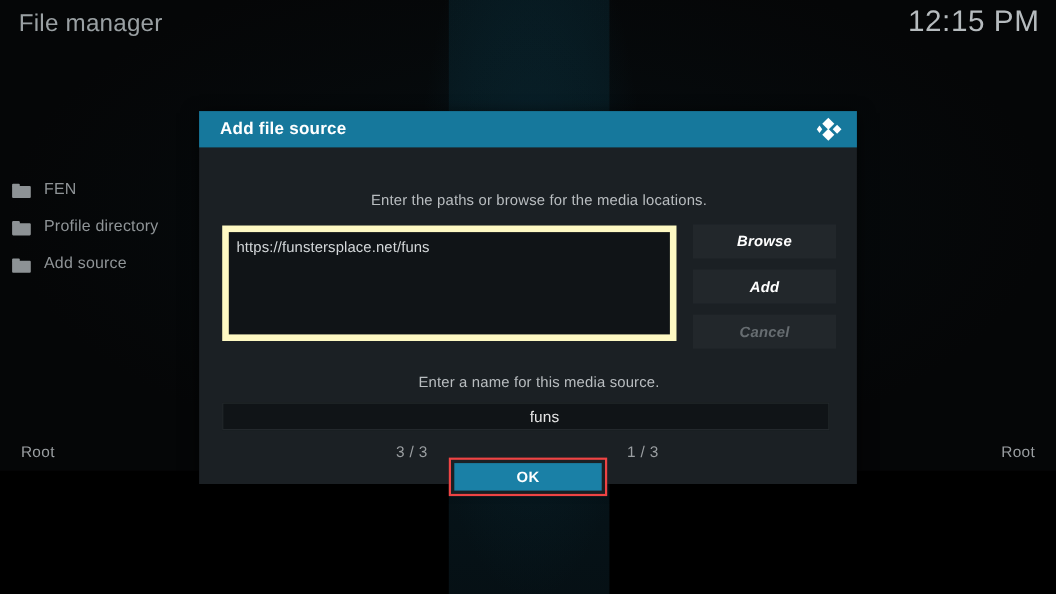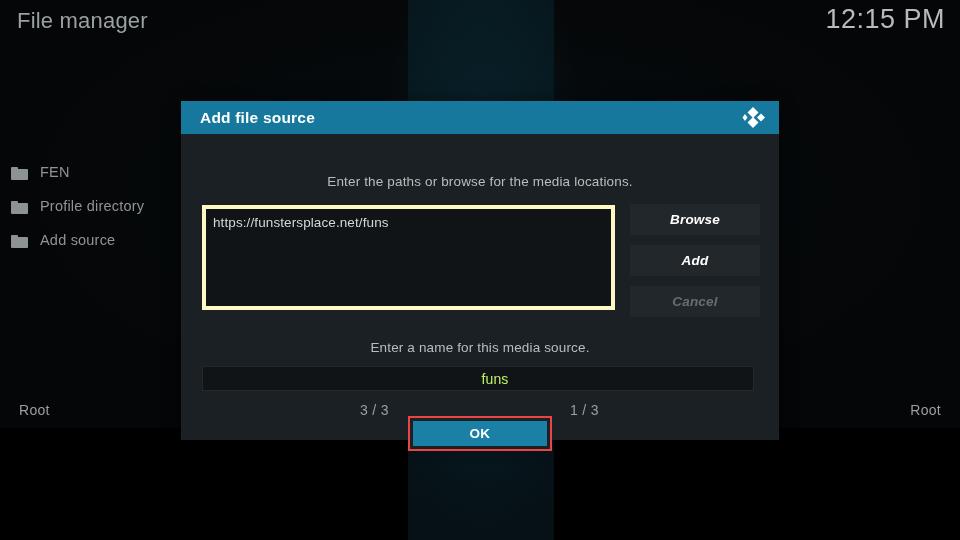--- a/index.html
+++ b/index.html
@@ -92,30 +92,30 @@
   }
   .kodi-logo {
     position:absolute; right:12px; top:3px;
     width:28px; height:27px;
   }
 
   .dlg-body { position:relative; height:306px; }
 
   .hint {
     position:absolute; width:100%; text-align:center;
-    font-size:13.5px; color:#b9bdc0; letter-spacing:.15px;
+    font-size:13.5px; color:#b9bdc0; letter-spacing:.15px;margin-left:10px;
   }
   .hint-paths { top:40px; }
   .hint-name  { top:206px; }
 
   .url-list {
     position:absolute; left:21px; top:71px;
     width:413px; height:105px;
     background:#101417;
-    border:4px solid #fef9c3;
+    border:6px solid #fef9c3;
   }
   .url-item {
     position:absolute; left:7px; top:6px;
     font-size:13.5px; color:#d4d8da; letter-spacing:.1px;
   }
 
   .side-btns {
     position:absolute; left:449px; top:70px;
     width:130px;
   }
@@ -132,21 +132,21 @@
   }
   .btn.disabled { color:#676d71; font-weight:600; }
 
   .name-field {
     position:absolute; left:21px; top:232px;
     width:552px; height:25px;
     background:#101417;
     border:1px solid #23282c;
     display:flex; align-items:center; justify-content:center;
   }
-  .name-val { font-size:14px; color:#bef264; letter-spacing:.1px;margin-left:34px; }
+  .name-val { font-size:14px; color:#e5e5e5; letter-spacing:.1px;margin-left:34px; }
 
   .action-row {
     position:absolute; left:0; top:282px; width:100%;
     display:flex; justify-content:center; gap:14px;
   }
   .ok-wrap {
     position:relative;
     padding:3px;
     border:2px solid #ef4444;
     background:#1b2024;

